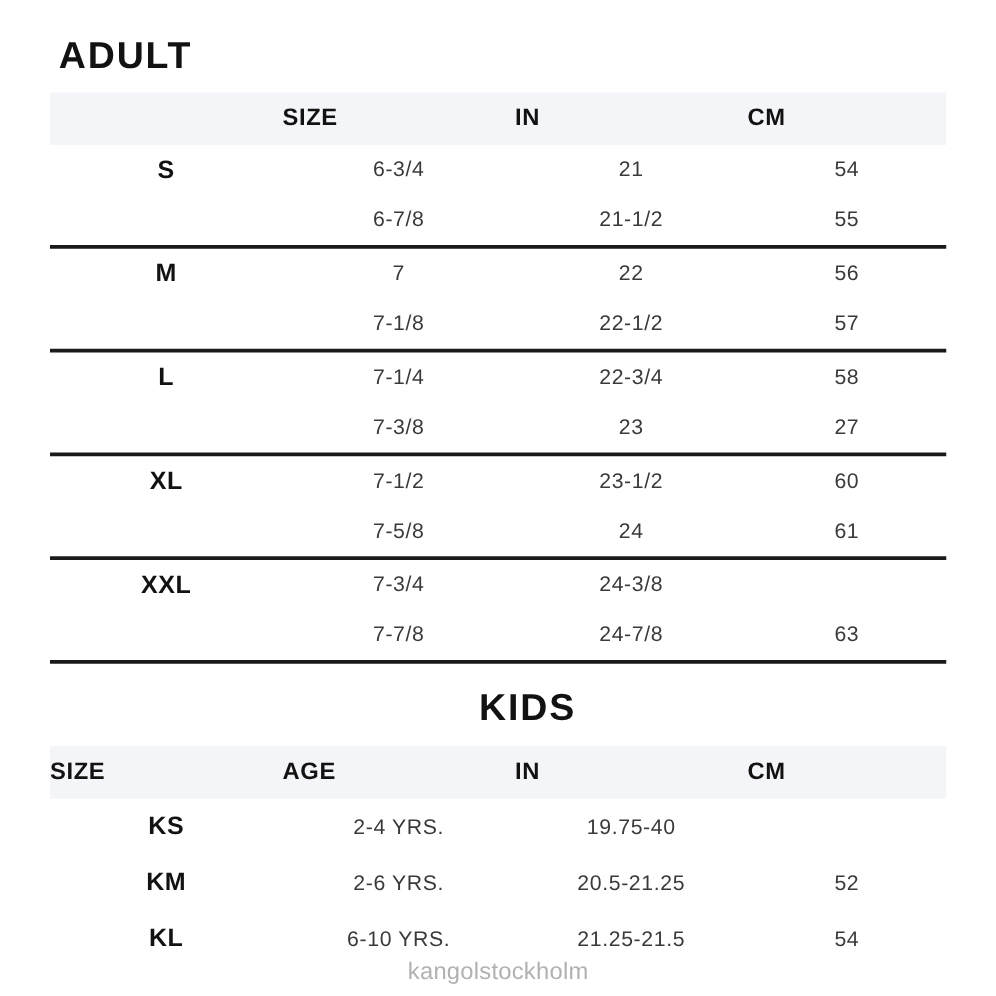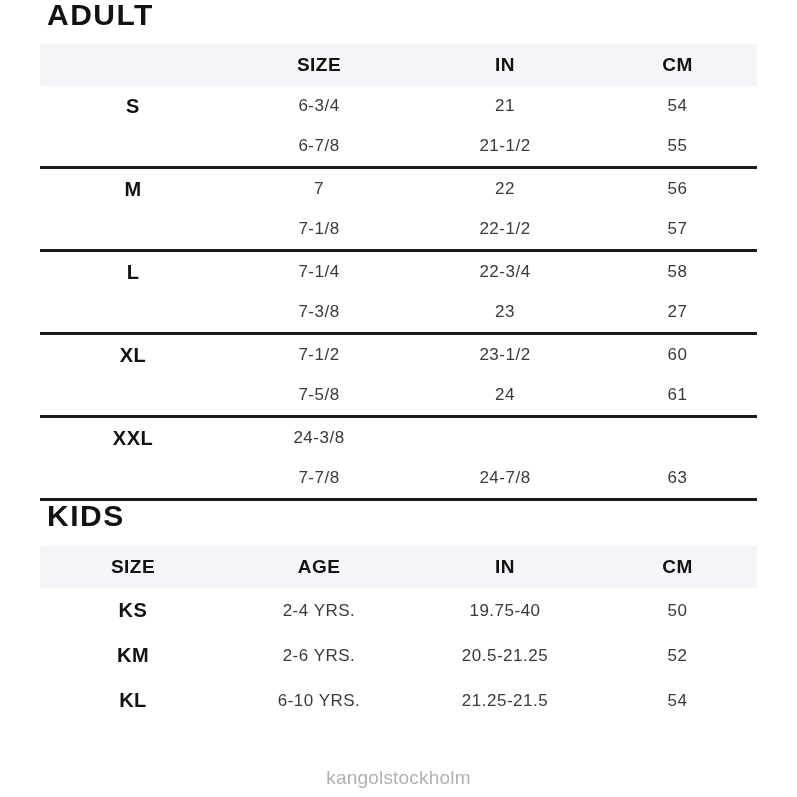--- a/index.html
+++ b/index.html
@@ -10,36 +10,36 @@
     --rule:#1a1a1a;
     --muted:#b1b1b1;
   }
   *{box-sizing:border-box;margin:0;padding:0;}
   html,body{background:var(--bg);}
   body{
     width:797px;height:797px;overflow:hidden;
     font-family:"Liberation Sans",sans-serif;
     position:relative;
   }
-  .page{}
+  .page{padding-top:30px;}
   .section-title{
     font-size:30px;font-weight:800;letter-spacing:1.5px;
     color:var(--heavy);margin-left:47px;line-height:1;
   }
   .section-title.adult{margin-bottom:14px;}
-  .section-title.kids{margin-bottom:15px;}
+  .section-title.kids{margin-top:21px;margin-bottom:15px;text-align:center;}
   .size-table{width:717px;margin-left:40px;}
   .grid-row{
     display:grid;
     grid-template-columns:186px 186px 186px 159px;
     align-items:center;
   }
   .thead{height:42px;background:var(--head-bg);}
   .th{
-    text-align:center;font-weight:700;font-size:19px;
+    text-align:left;font-weight:700;font-size:19px;
     letter-spacing:0.5px;color:var(--heavy);
   }
   .data-row{height:40px;}
   .kids-row{height:45px;}
   .cell{
     text-align:center;font-size:17px;font-weight:300;
     letter-spacing:0.5px;color:var(--data);
   }
   .cell.label{font-weight:700;font-size:20px;letter-spacing:0.5px;color:var(--heavy);}
   .size-group{border-bottom:3px solid var(--rule);}
@@ -120,20 +120,21 @@
         <div class="cell label"></div>
         <div class="cell">7-5/8</div>
         <div class="cell">24</div>
         <div class="cell">61</div>
       </div>
     </div>
 
     <div class="size-group">
       <div class="grid-row data-row">
         <div class="cell label">XXL</div>
+        <div class="cell">7-3/4</div>
         <div class="cell">24-3/8</div>
       </div>
       <div class="grid-row data-row">
         <div class="cell label"></div>
         <div class="cell">7-7/8</div>
         <div class="cell">24-7/8</div>
         <div class="cell">63</div>
       </div>
     </div>
   </div>
@@ -145,21 +146,20 @@
       <div class="th">SIZE</div>
       <div class="th">AGE</div>
       <div class="th">IN</div>
       <div class="th">CM</div>
     </div>
 
     <div class="grid-row kids-row">
       <div class="cell label">KS</div>
       <div class="cell">2-4 YRS.</div>
       <div class="cell">19.75-40</div>
-      <div class="cell">50</div>
     </div>
     <div class="grid-row kids-row">
       <div class="cell label">KM</div>
       <div class="cell">2-6 YRS.</div>
       <div class="cell">20.5-21.25</div>
       <div class="cell">52</div>
     </div>
     <div class="grid-row kids-row">
       <div class="cell label">KL</div>
       <div class="cell">6-10 YRS.</div>

